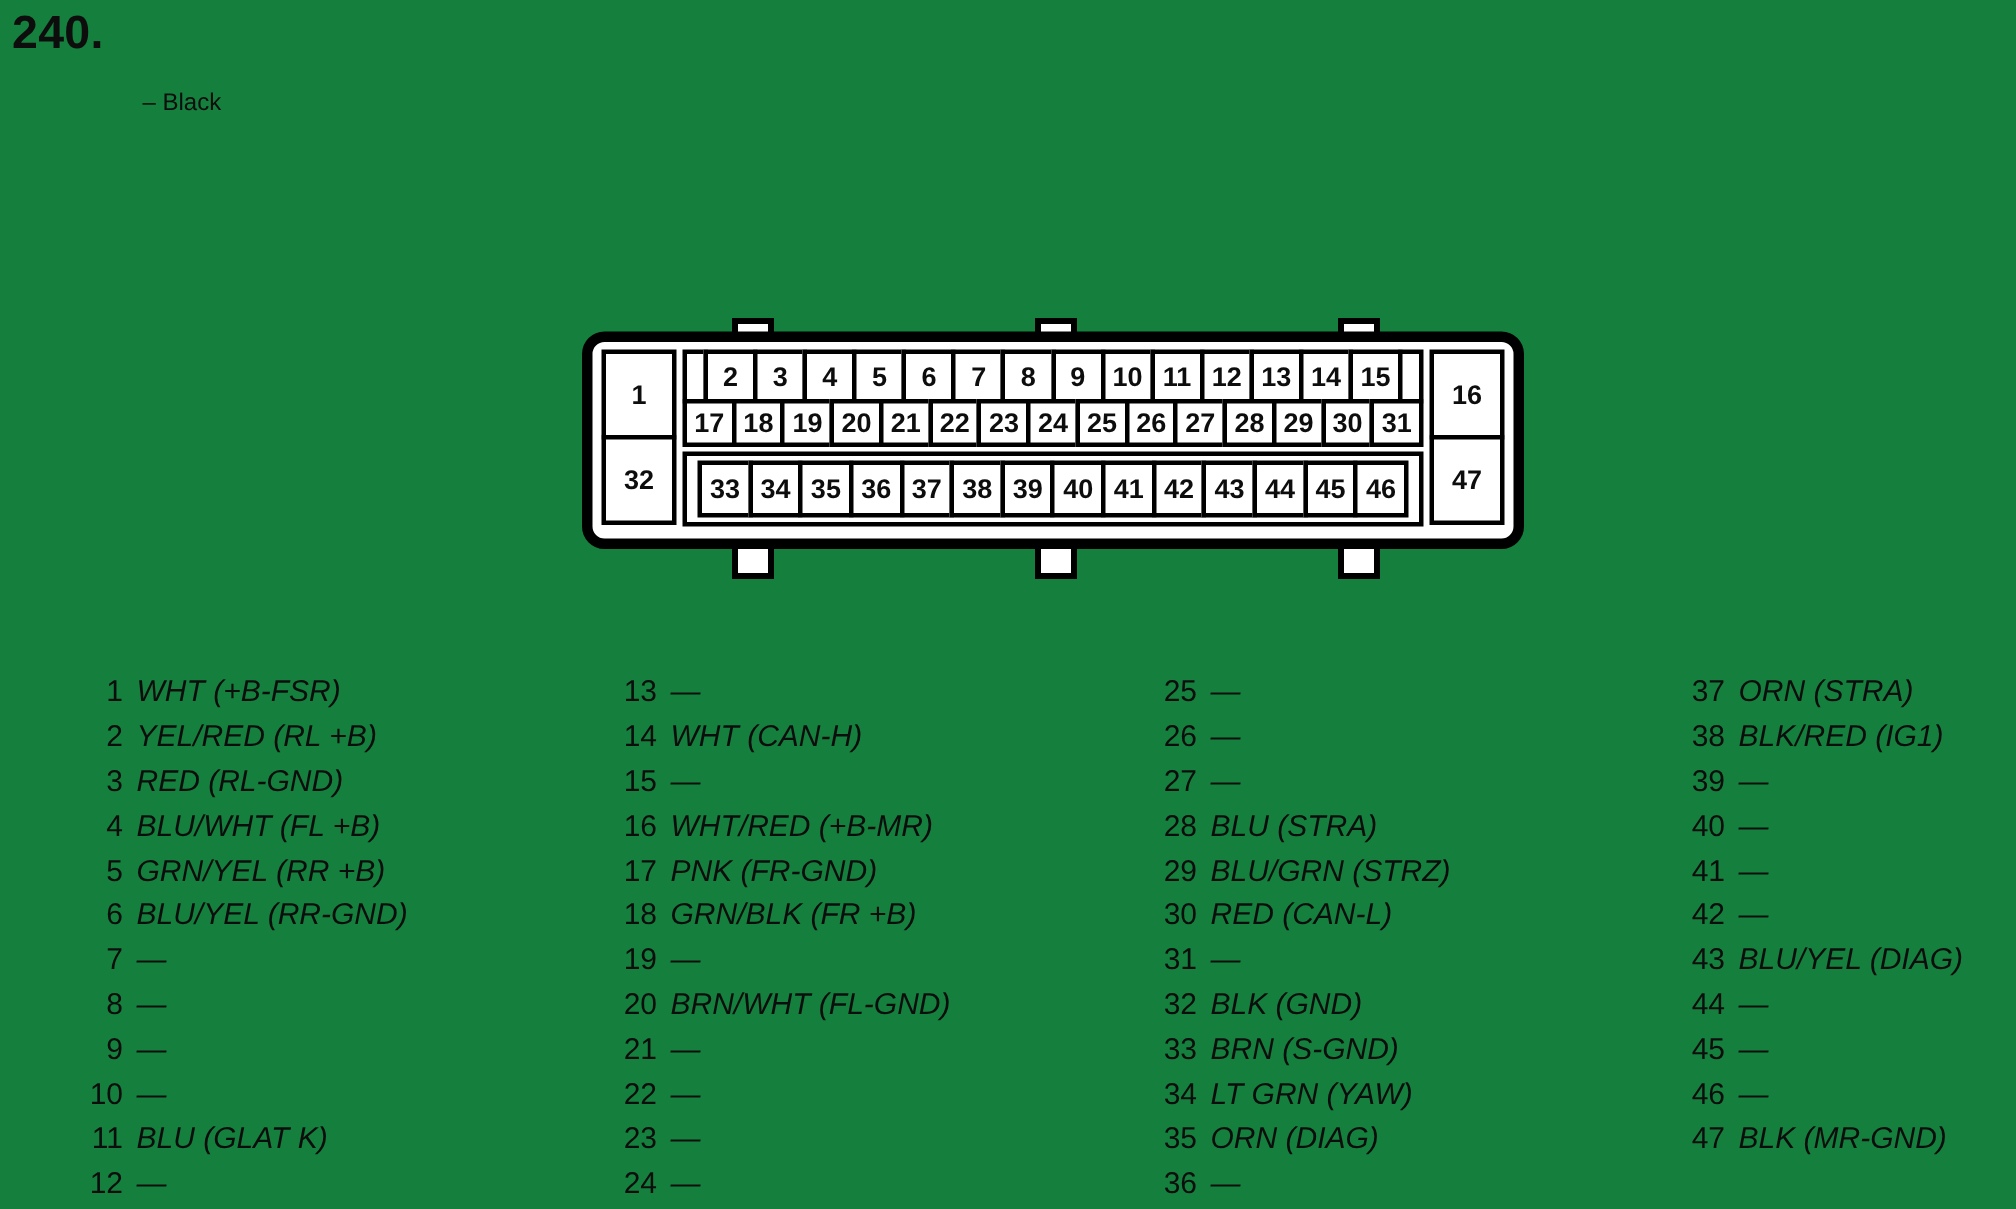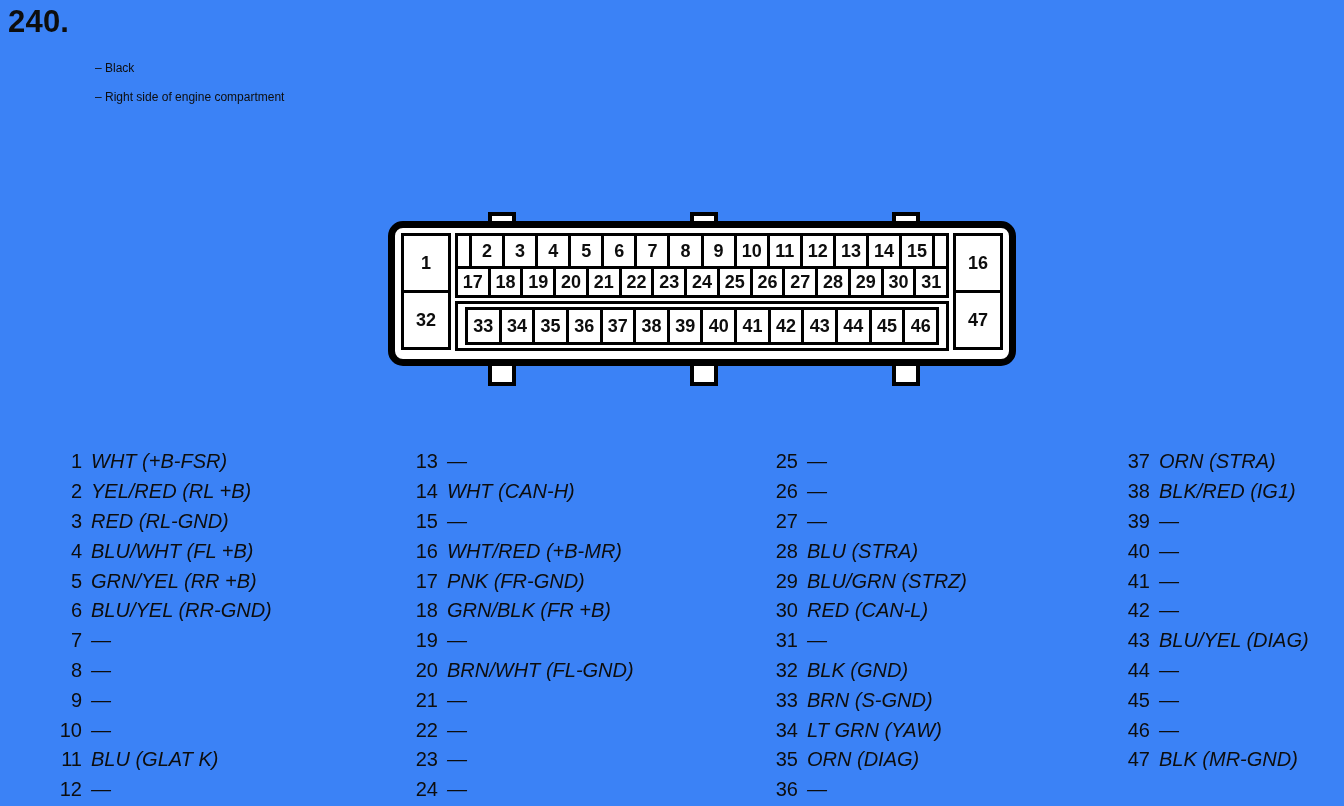--- a/index.html
+++ b/index.html
@@ -4,21 +4,21 @@
 <style>
   html, body {
     margin: 0;
     padding: 0;
     background: #ffffff;
   }
   .page {
     position: relative;
     width: 1344px;
     height: 806px;
-    background: #3b82f6;
+    background: #15803d;
     color: #0d0d0d;
     font-family: "Liberation Sans", "DejaVu Sans", sans-serif;
     overflow: hidden;
   }
 
   
   .title {
     position: absolute;
     left: 8px;
     top: 4px;
@@ -27,21 +27,21 @@
     font-weight: bold;
     letter-spacing: 0.2px;
     white-space: nowrap;
   }
   .title .sec-num { width: 80px; }
 
   .notes {
     position: absolute;
     left: 95px;
     top: 54px;
-    font-size: 12px;
+    font-size: 16px;
     line-height: 29px;
     white-space: nowrap;
   }
 
   
   .connector {
     position: absolute;
     left: 388px;
     top: 212px;
     width: 628px;
@@ -168,21 +168,20 @@
 <body>
 
 <div class="page">
 
   <div class="title">
     <span class="sec-num">240.</span>
   </div>
 
   <div class="notes">
     <div>– Black</div>
-    <div>– Right side of engine compartment</div>
   </div>
 
   <div class="connector">
     <div class="tab top t1"></div>
     <div class="tab top t2"></div>
     <div class="tab top t3"></div>
     <div class="tab bottom t1"></div>
     <div class="tab bottom t2"></div>
     <div class="tab bottom t3"></div>
 

